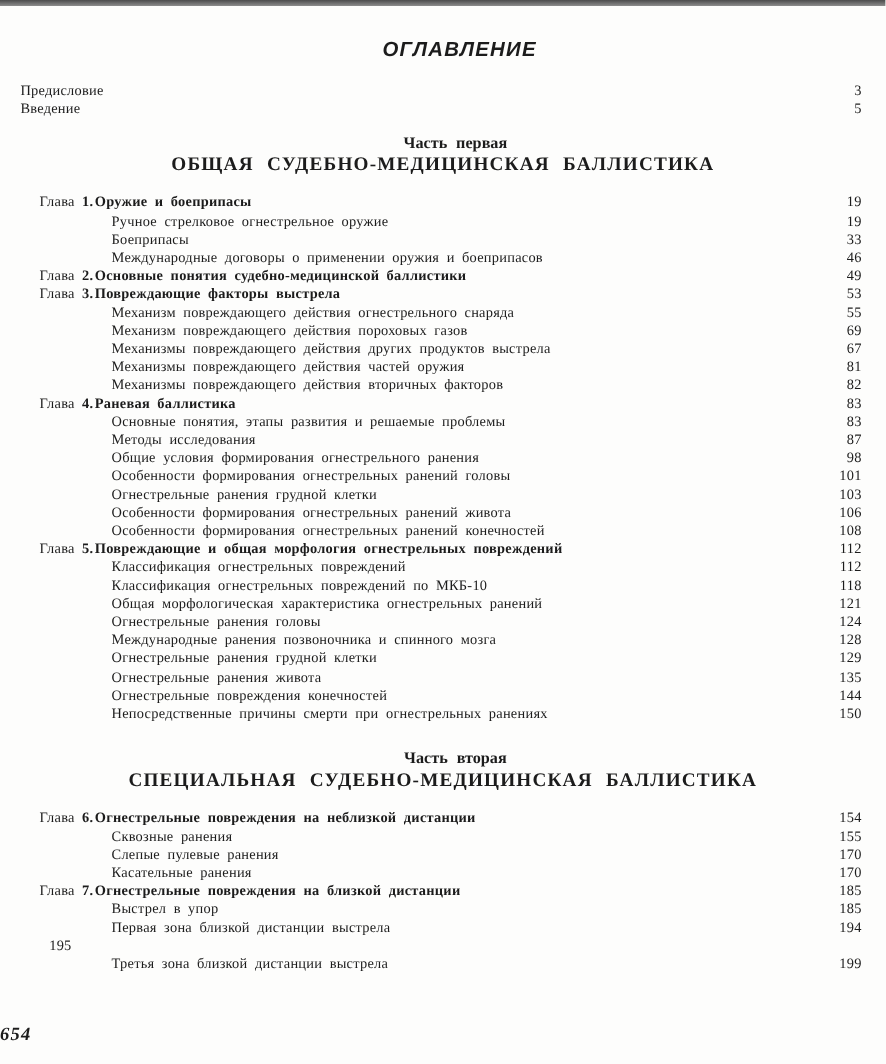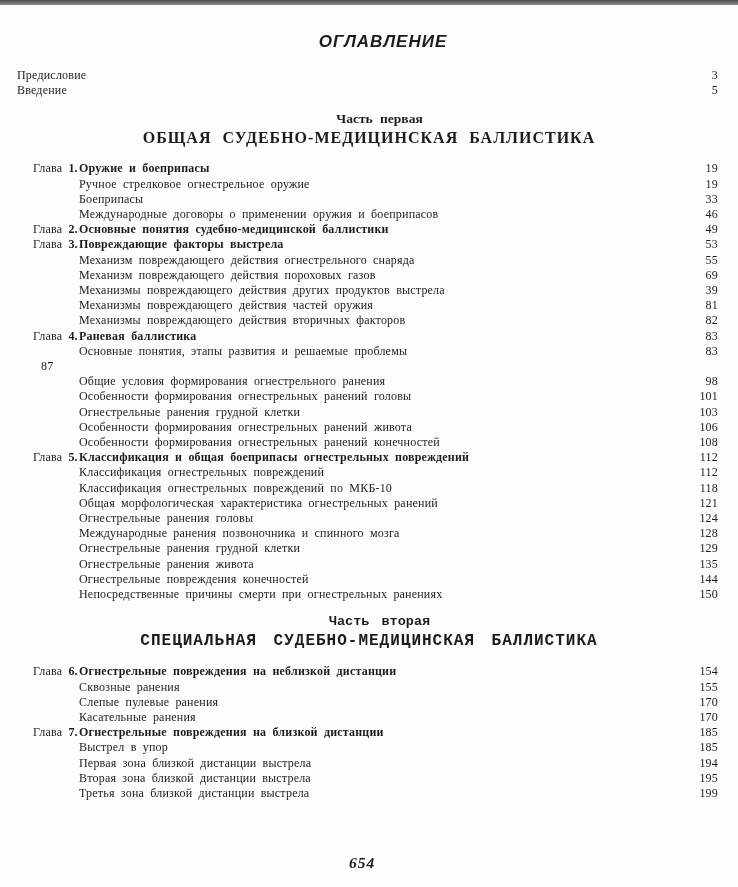--- a/index.html
+++ b/index.html
@@ -38,29 +38,29 @@
     letter-spacing: 0.2px;
   }
   .entry-left { display: flex; align-items: baseline; }
   .glabel {
     display: inline-block;
     width: 46px;
     flex: 0 0 46px;
     white-space: nowrap;
   }
   .glabel .gn { font-weight: bold; }
-  .row.sub .etext { margin-left: 46px; }
+  .row.sub .etext { margin-left: 60px; }
   .row.chapter .etext { font-weight: bold; }
   .epage {
     margin-left: 8px;
     text-align: right;
     white-space: nowrap;
   }
   .part-header { margin-top: 12px; }
-  .part-header.second { margin-top: 11px; font-family: Liberation Mono, monospace; }
+  .part-header.second { margin-top: 21px; }
   .part-label {
     text-align: center;
     font-weight: bold;
     font-size: 13.5px;
     word-spacing: 4px;
     line-height: 17px;
     padding-left: 21px;
   }
   .part-title {
     text-align: center;
@@ -69,21 +69,20 @@
     letter-spacing: 1px;
     word-spacing: 6px;
     line-height: 20px;
     margin-top: 1px;
   }
   .entries { margin-top: 13px; padding-left: 16px; }
   .footer-pagenum {
     position: absolute;
     left: 0; right: 14px;
     top: 854px;
-    text-align: center;
     font-style: italic;
     font-weight: bold;
     font-size: 15.5px;
     letter-spacing: 1px;
     font-family: Liberation Serif, serif;
   }
 </style>
 </head>
 <body>
 
@@ -159,21 +158,21 @@
     <div class="row sub">
       <span class="entry-left">
         <span class="etext">Механизм повреждающего действия пороховых газов</span>
       </span>
       <span class="epage">69</span>
     </div>
     <div class="row sub">
       <span class="entry-left">
         <span class="etext">Механизмы повреждающего действия других продуктов выстрела</span>
       </span>
-      <span class="epage">39</span>
+      <span class="epage">67</span>
     </div>
     <div class="row sub">
       <span class="entry-left">
         <span class="etext">Механизмы повреждающего действия частей оружия</span>
       </span>
       <span class="epage">81</span>
     </div>
     <div class="row sub">
       <span class="entry-left">
         <span class="etext">Механизмы повреждающего действия вторичных факторов</span>
@@ -187,20 +186,23 @@
       </span>
       <span class="epage">83</span>
     </div>
     <div class="row sub">
       <span class="entry-left">
         <span class="etext">Основные понятия, этапы развития и решаемые проблемы</span>
       </span>
       <span class="epage">83</span>
     </div>
     <div class="row sub">
+      <span class="entry-left">
+        <span class="etext">Методы исследования</span>
+      </span>
       <span class="epage">87</span>
     </div>
     <div class="row sub">
       <span class="entry-left">
         <span class="etext">Общие условия формирования огнестрельного ранения</span>
       </span>
       <span class="epage">98</span>
     </div>
     <div class="row sub">
       <span class="entry-left">
@@ -222,21 +224,21 @@
     </div>
     <div class="row sub">
       <span class="entry-left">
         <span class="etext">Особенности формирования огнестрельных ранений конечностей</span>
       </span>
       <span class="epage">108</span>
     </div>
     <div class="row chapter">
       <span class="entry-left">
         <span class="glabel"><span class="gw">Глава </span><span class="gn">5.</span></span>
-        <span class="etext">Классификация и общая боеприпасы огнестрельных повреждений</span>
+        <span class="etext">Повреждающие и общая морфология огнестрельных повреждений</span>
       </span>
       <span class="epage">112</span>
     </div>
     <div class="row sub">
       <span class="entry-left">
         <span class="etext">Классификация огнестрельных повреждений</span>
       </span>
       <span class="epage">112</span>
     </div>
     <div class="row sub">
@@ -332,23 +334,20 @@
       </span>
       <span class="epage">185</span>
     </div>
     <div class="row sub">
       <span class="entry-left">
         <span class="etext">Первая зона близкой дистанции выстрела</span>
       </span>
       <span class="epage">194</span>
     </div>
     <div class="row sub">
-      <span class="entry-left">
-        <span class="etext">Вторая зона близкой дистанции выстрела</span>
-      </span>
       <span class="epage">195</span>
     </div>
     <div class="row sub">
       <span class="entry-left">
         <span class="etext">Третья зона близкой дистанции выстрела</span>
       </span>
       <span class="epage">199</span>
     </div>
   </div>
 

